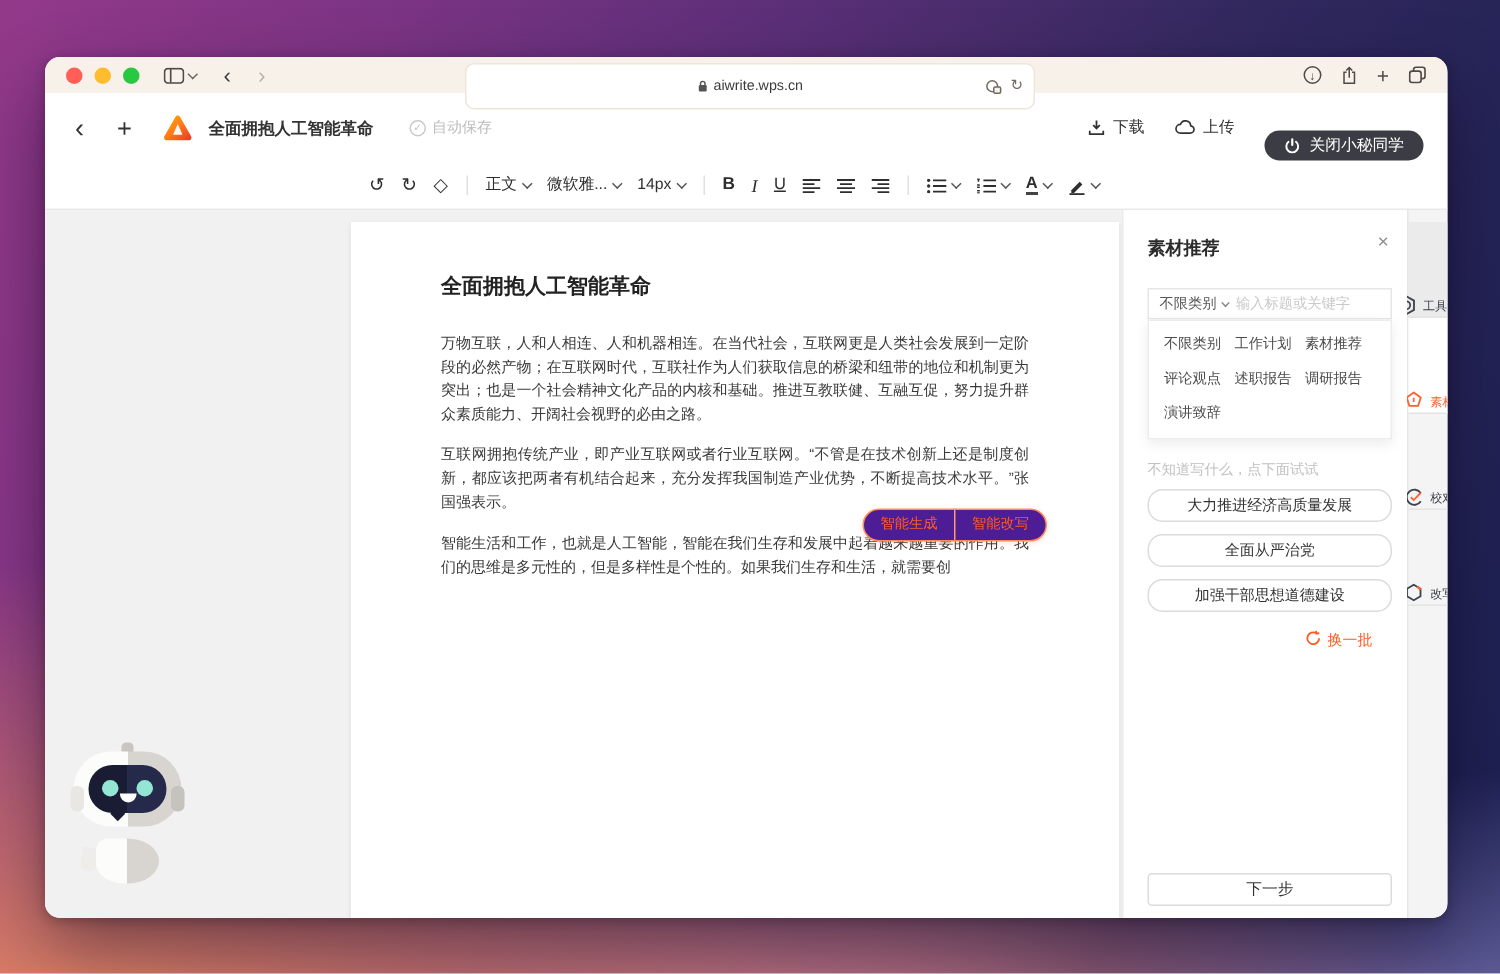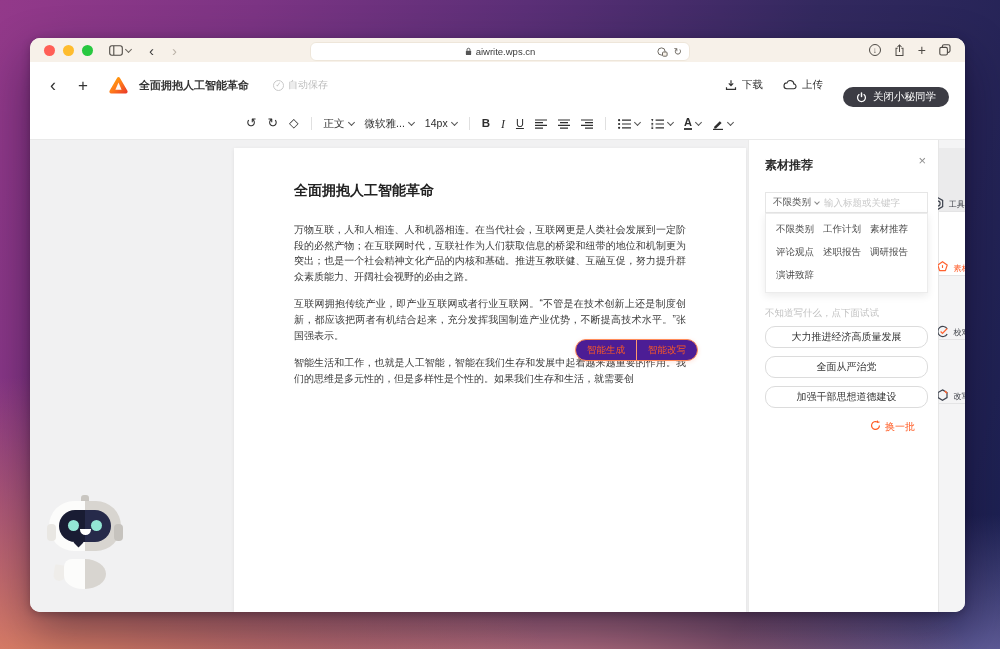--- a/index.html
+++ b/index.html
@@ -19,21 +19,21 @@
   .chrome { position:relative; height:24px; background:#f7f1e9; display:flex; align-items:center; }
   .traffic { display:flex; gap:8px; margin-left:14px; }
   .dot { width:11px; height:11px; border-radius:50%; }
   .dot.r{background:#ff5f57}.dot.y{background:#febc2e}.dot.g{background:#28c840}
   .chrome-ic { color:#4e4a45; display:flex; align-items:center; justify-content:center; }
   .sb-toggle { margin-left:16px; display:flex; align-items:center; gap:3px; }
   .chev { width:5px; height:5px; border-right:1.3px solid #6b665f; border-bottom:1.3px solid #6b665f;
     transform:rotate(45deg); display:inline-block; margin-top:-2px; }
   .nav-arrow { font-size:15px; line-height:1; margin-left:18px; color:#3c3c3c; font-weight:400; cursor:default;}
   .nav-arrow.dis { color:#bbb3a8; }
-  .urlbar { position:absolute; left:280px; top:4px; width:380px; height:19px; background:#fff;
+  .urlbar { position:absolute; left:280px; top:4px; width:380px; height:31px; background:#fff;
     border-radius:6px; border:1px solid #eee6da; display:flex; align-items:center; justify-content:center; }
   .url-center { display:flex; align-items:center; gap:4px; font-size:9.5px; color:#3b3b3b; }
   .url-right { position:absolute; right:7px; top:0; height:100%; display:flex; align-items:center; gap:6px; color:#6f6a63;}
   .url-right .rel { font-size:10px; line-height:1; }
   .chrome-right { position:absolute; right:14px; top:0; height:24px; display:flex; align-items:center; gap:13px; }
   .dl-circle { width:12px; height:12px; border:1.1px solid #4e4a45; border-radius:50%; font-size:8px;
     display:flex; align-items:center; justify-content:center; color:#4e4a45; }
   .plus-g { font-size:14px; color:#4e4a45; line-height:1; }
 
   
@@ -402,20 +402,21 @@
         <div class="sp-refresh">
           <span>
             <svg width="11" height="11" viewBox="0 0 12 12">
                 <path d="M10.3 6A4.3 4.3 0 1 1 8.2 2.3" fill="none" stroke="#ff5a22" stroke-width="1.3"></path>
                 <path d="M8 0.6l.4 2 2-.4" fill="none" stroke="#ff5a22" stroke-width="1.3"></path>
               </svg>
           </span>
           <span>换一批</span>
         </div>
 
+        <div class="sp-next">下一步</div>
       </div>
 
       <div class="rail">
         <div class="rtab t0">
           <span>
             <svg width="15" height="15" viewBox="0 0 16 16">
                 <path d="M8 1.6l5.5 3.1v6.6L8 14.4l-5.5-3.1V4.7z" fill="none" stroke="#3e434e" stroke-width="1.3"></path>
                 <path d="M8 5.2a2.8 2.8 0 1 1-2.8 2.8" fill="none" stroke="#3e434e" stroke-width="1.2"></path>
               </svg>
           </span>

